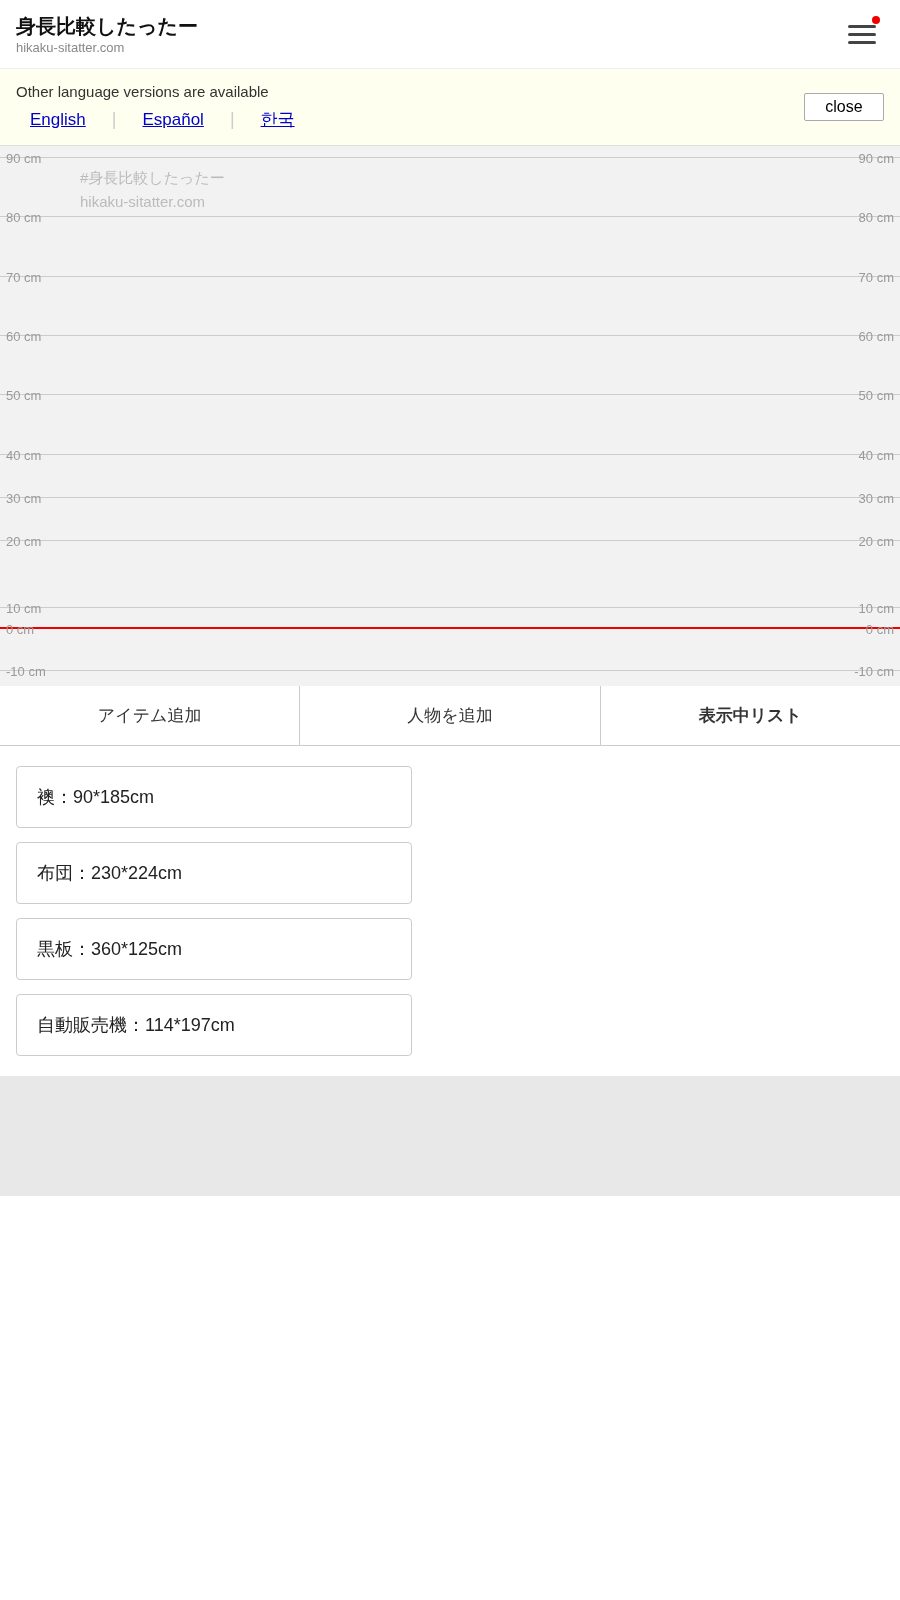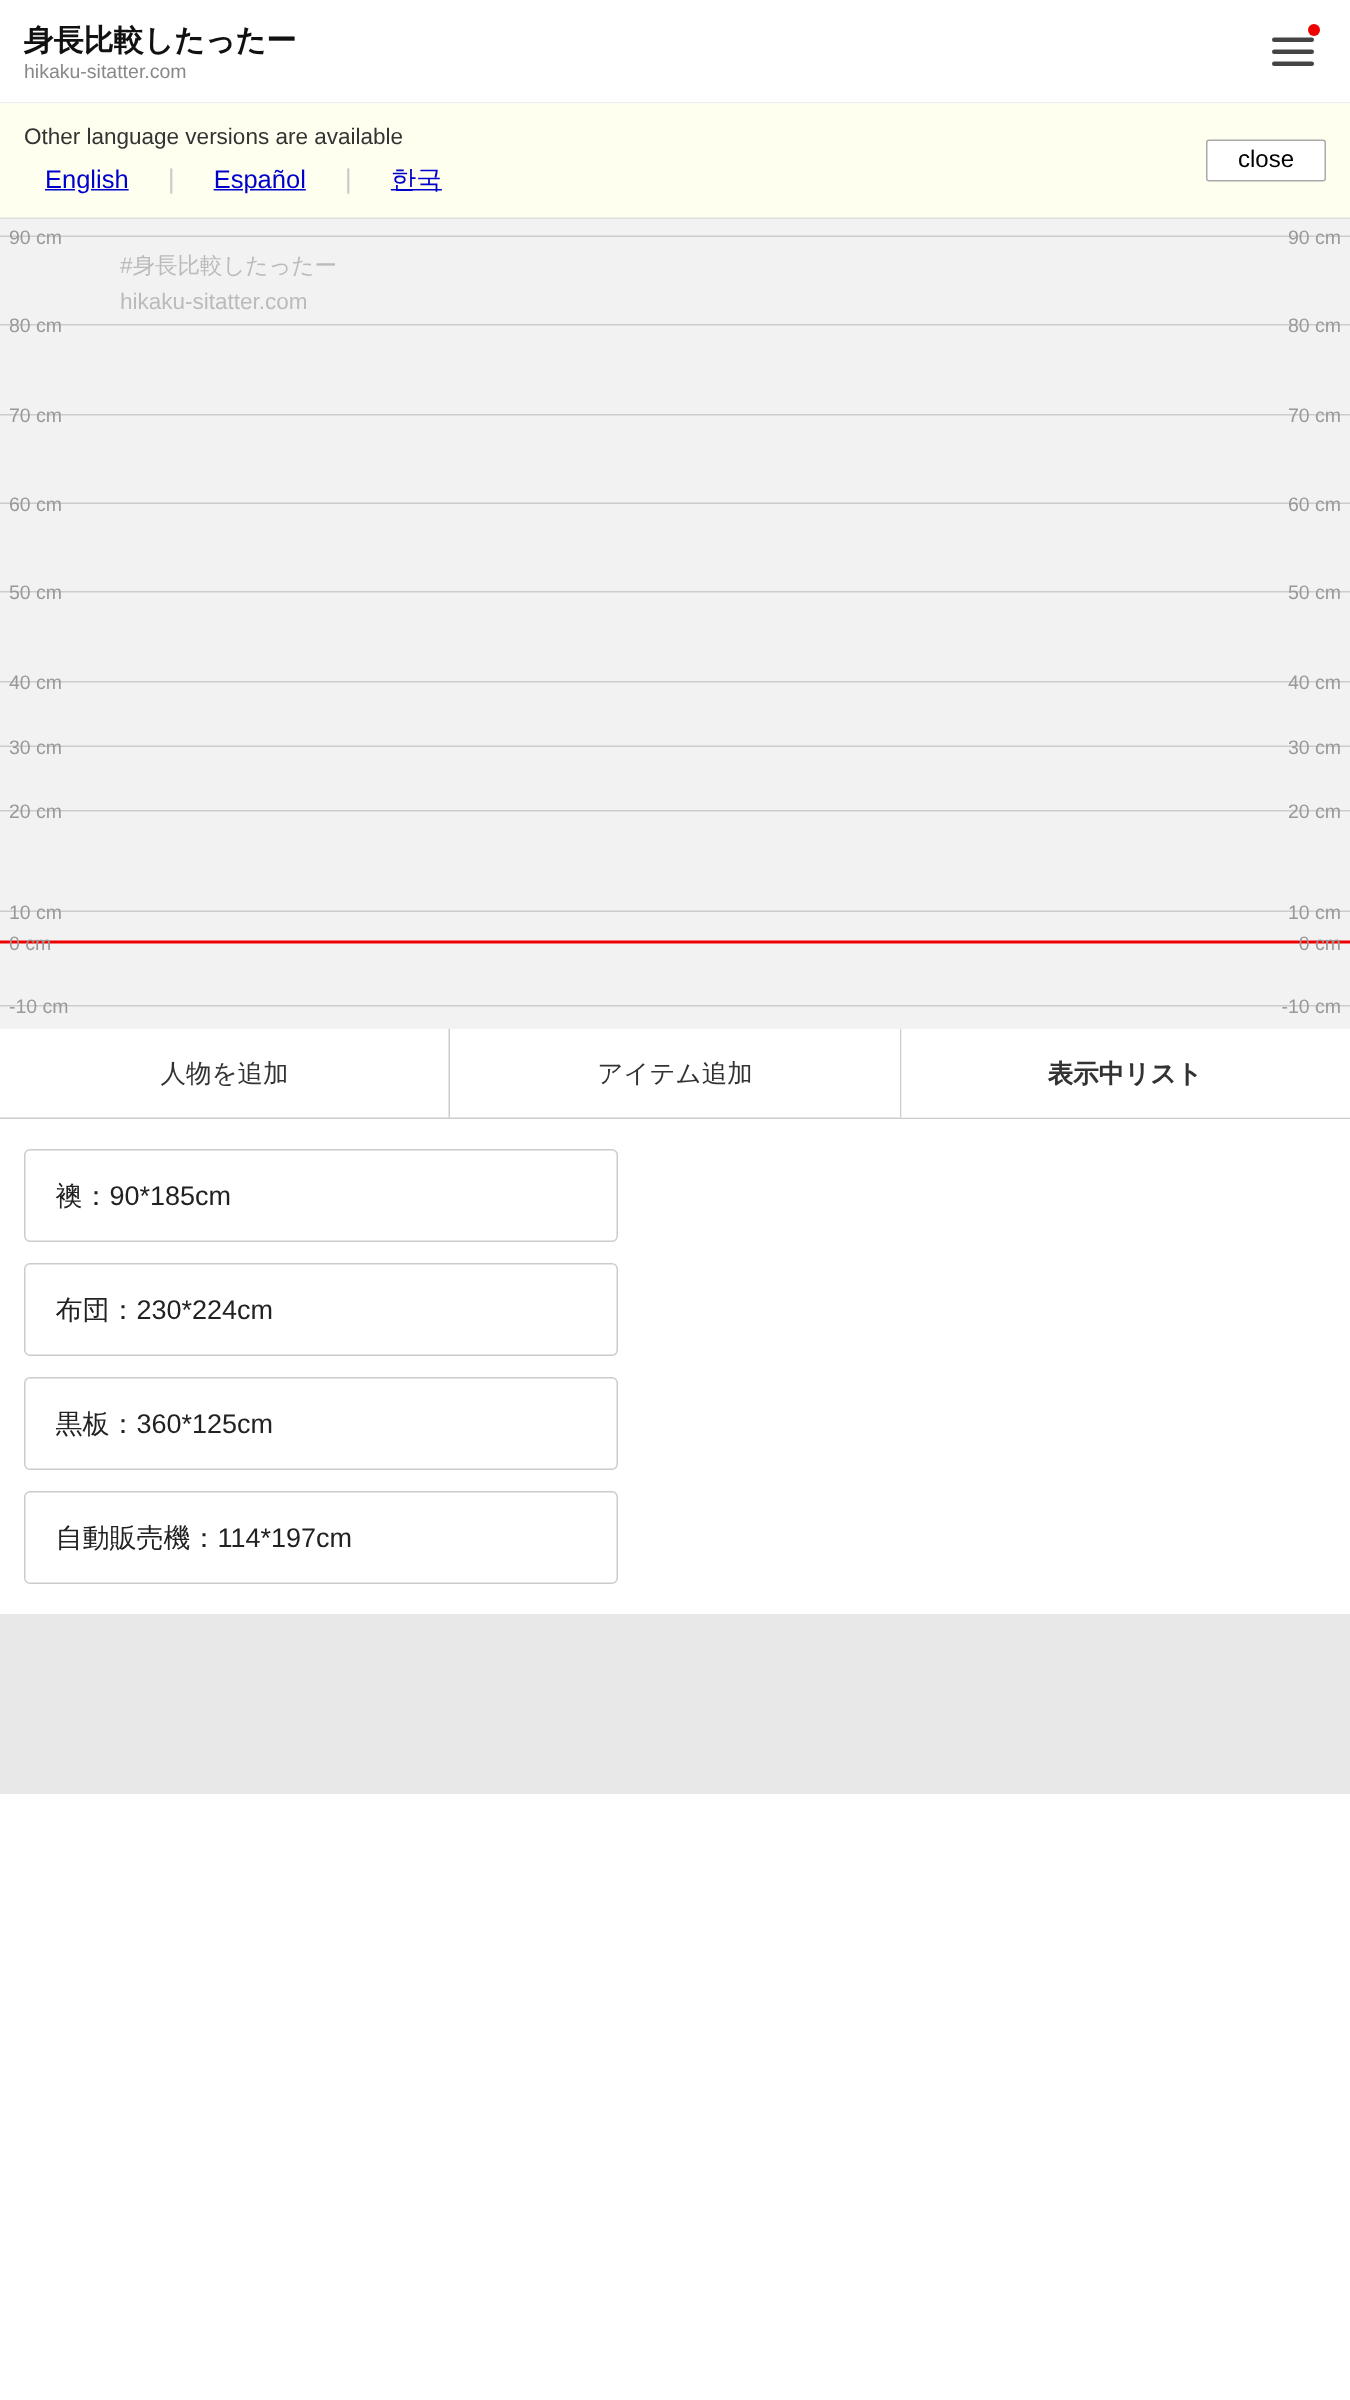--- a/index.html
+++ b/index.html
@@ -240,22 +240,22 @@
         <span class="ruler-label-right">0 cm</span>
       </div>
       <div class="ruler-line" style="top: 523.8px;">
         <span class="ruler-label-left">-10 cm</span>
         <span class="ruler-label-right">-10 cm</span>
       </div>
     </div>
 </div>
 
 <div class="tabs">
+  <button class="tab">アイテム追加</button>
   <button class="tab">人物を追加</button>
-  <button class="tab">アイテム追加</button>
   <button class="tab active">表示中リスト</button>
 </div>
 
 <div class="list-area" id="list-area">
     <div class="list-item">襖：90*185cm</div>
     <div class="list-item">布団：230*224cm</div>
     <div class="list-item">黒板：360*125cm</div>
     <div class="list-item">自動販売機：114*197cm</div>
   </div>
 

